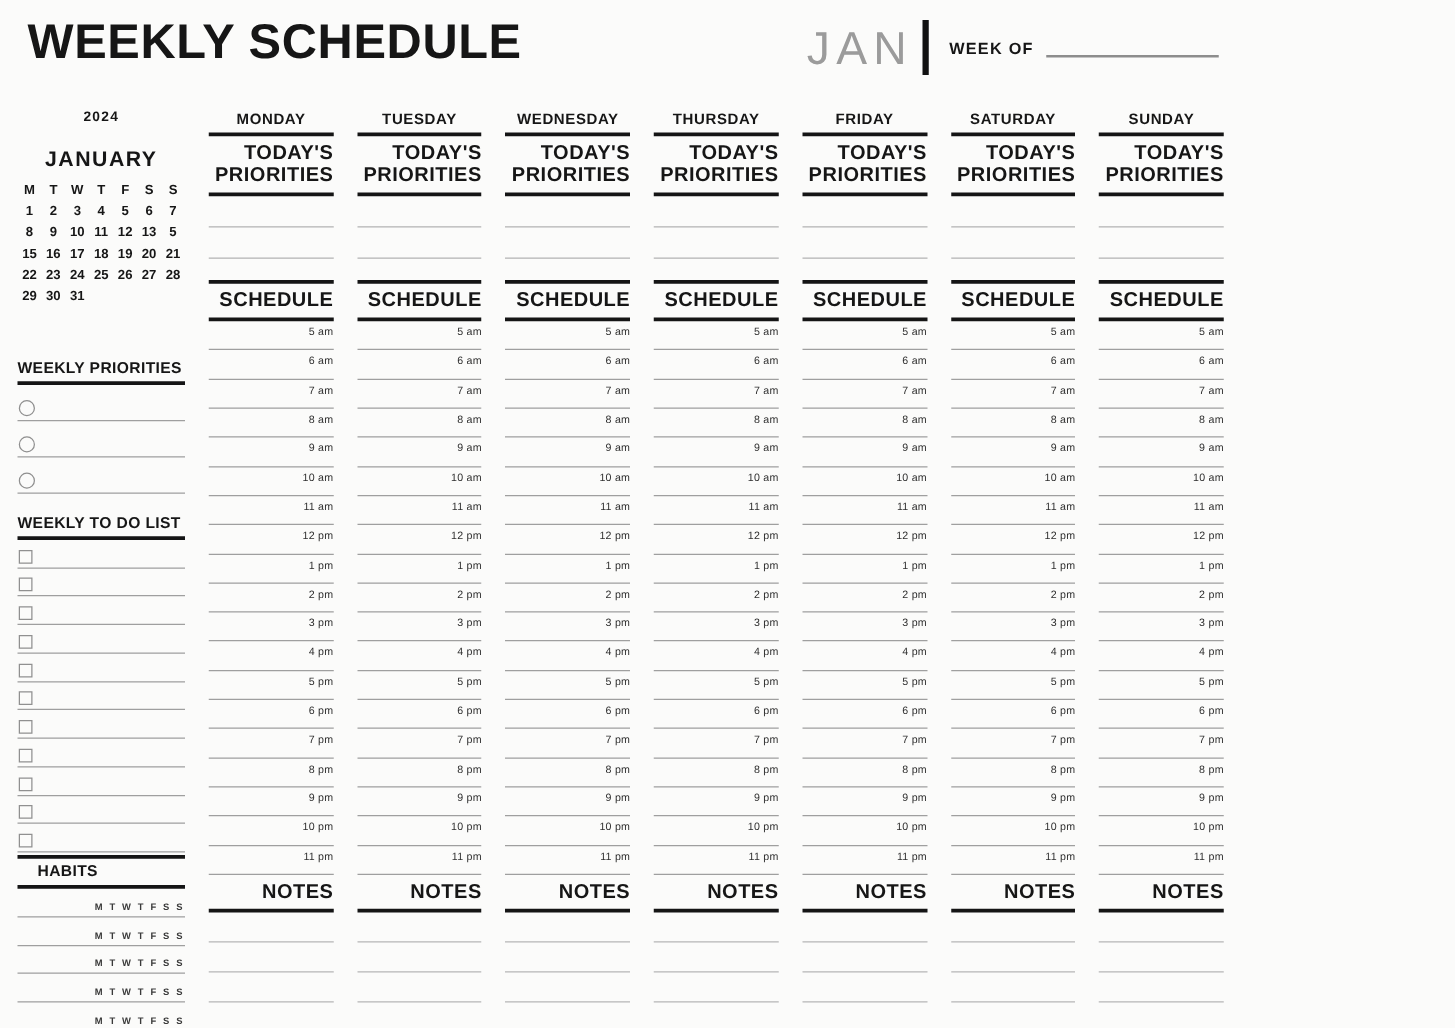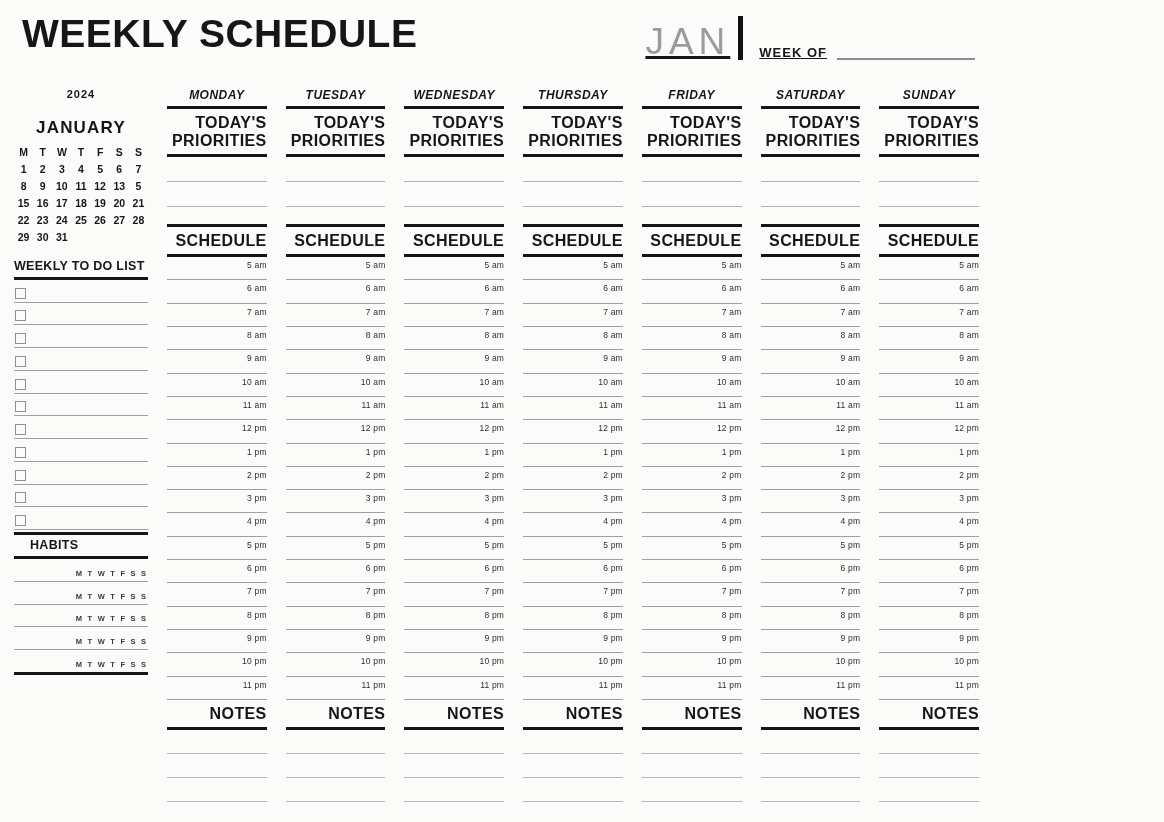--- a/index.html
+++ b/index.html
@@ -9,21 +9,21 @@
     background:#fbfbfa;
     font-family:"Liberation Sans","DejaVu Sans",sans-serif;
     color:#161616;
   }
   .page{ width:991px; height:822px; position:relative; }
 
   
   header{ display:flex; justify-content:space-between; align-items:flex-start;
           height:74px; padding:13px 16px 0 22px; }
   .title{ margin:0; font-size:39px; font-weight:bold; letter-spacing:0.5px; line-height:1.1; }
-  .header-right{ display:flex; align-items:flex-end; margin-top:3px;text-decoration:underline; }
+  .header-right{ display:flex; align-items:center; margin-top:3px; }
   .month-abbr{ font-size:37px; letter-spacing:5px; line-height:1;
                color:var(--month-gray,#9b9b9b); font-weight:400; }
   .vbar{ width:5px; height:44px; background:#111; margin:0 16px 0 8px; }
   .week-of{ font-size:13px; font-weight:bold; letter-spacing:1px; }
   .week-of-line{ display:inline-block; width:138px; height:16px;
                  border-bottom:2px solid #8d8d8d; margin-left:10px; }
 
   
   .grid{ display:grid; grid-template-columns:134px repeat(7,1fr);
          column-gap:19px; padding:14px 12px 0 14px; height:748px; }
@@ -57,21 +57,21 @@
   .habits .side-title{ padding:3px 0 4px;margin-left:16px; }
   .habit-rows{ height:113px; display:flex; flex-direction:column; }
   .habit-row{ flex:1; display:flex; align-items:flex-end; justify-content:flex-end;
               border-bottom:1px solid var(--thin-line,#9f9f9f); padding:0 2px 3px 0; }
   .habit-row:last-child{ border-bottom:none; }
   .habit-letter{ font-size:7.5px; font-weight:bold; color:#3a3a3a; margin-left:5.5px; }
 
   
   .day-col{ display:flex; flex-direction:column; }
   .day-name{ font-size:12px; font-weight:bold; text-align:center;
-             letter-spacing:0.5px; padding-bottom:4px;font-style:italic; }
+             letter-spacing:0.5px; padding-bottom:4px; }
   .sub-label{ font-size:16px; font-weight:bold; text-align:right;
               letter-spacing:0.4px; padding:5px 0 4px; }
   .prio-line{ height:25px; border-bottom:1.2px solid #b3b3b3; }
   .sched-top{ margin-top:17px; }
   .slots{ height:443px; display:flex; flex-direction:column;text-align:right; }
   .slot{ flex:1; border-bottom:1px solid var(--thin-line,#9f9f9f); padding-top:3px; }
   .slot-label{ font-size:8.5px; color:#2e2e2e; padding-left:1px; letter-spacing:0.2px; display:block; }
   .notes-lines{ height:96px; display:flex; flex-direction:column; }
   .notes-line{ flex:1; border-bottom:1px solid #b6b6b6; }
   .notes-end{ height:18px; border-bottom:3px solid var(--rule-color,#151515); }
@@ -137,20 +137,35 @@
             <div class="cal-cell">29</div>
             <div class="cal-cell">30</div>
             <div class="cal-cell">31</div>
             <div class="cal-cell"></div>
             <div class="cal-cell"></div>
             <div class="cal-cell"></div>
             <div class="cal-cell"></div>
           </div>
       </div>
 
+      <div class="wp">
+        <div class="side-title">WEEKLY PRIORITIES</div>
+        <div class="rule"></div>
+        <div class="wp-rows">
+            <div class="wp-row">
+              <span class="circle"></span>
+            </div>
+            <div class="wp-row">
+              <span class="circle"></span>
+            </div>
+            <div class="wp-row">
+              <span class="circle"></span>
+            </div>
+          </div>
+      </div>
 
       <div class="todo">
         <div class="side-title">WEEKLY TO DO LIST</div>
         <div class="rule"></div>
         <div class="todo-rows">
             <div class="todo-row">
               <span class="checkbox"></span>
             </div>
             <div class="todo-row">
               <span class="checkbox"></span>

